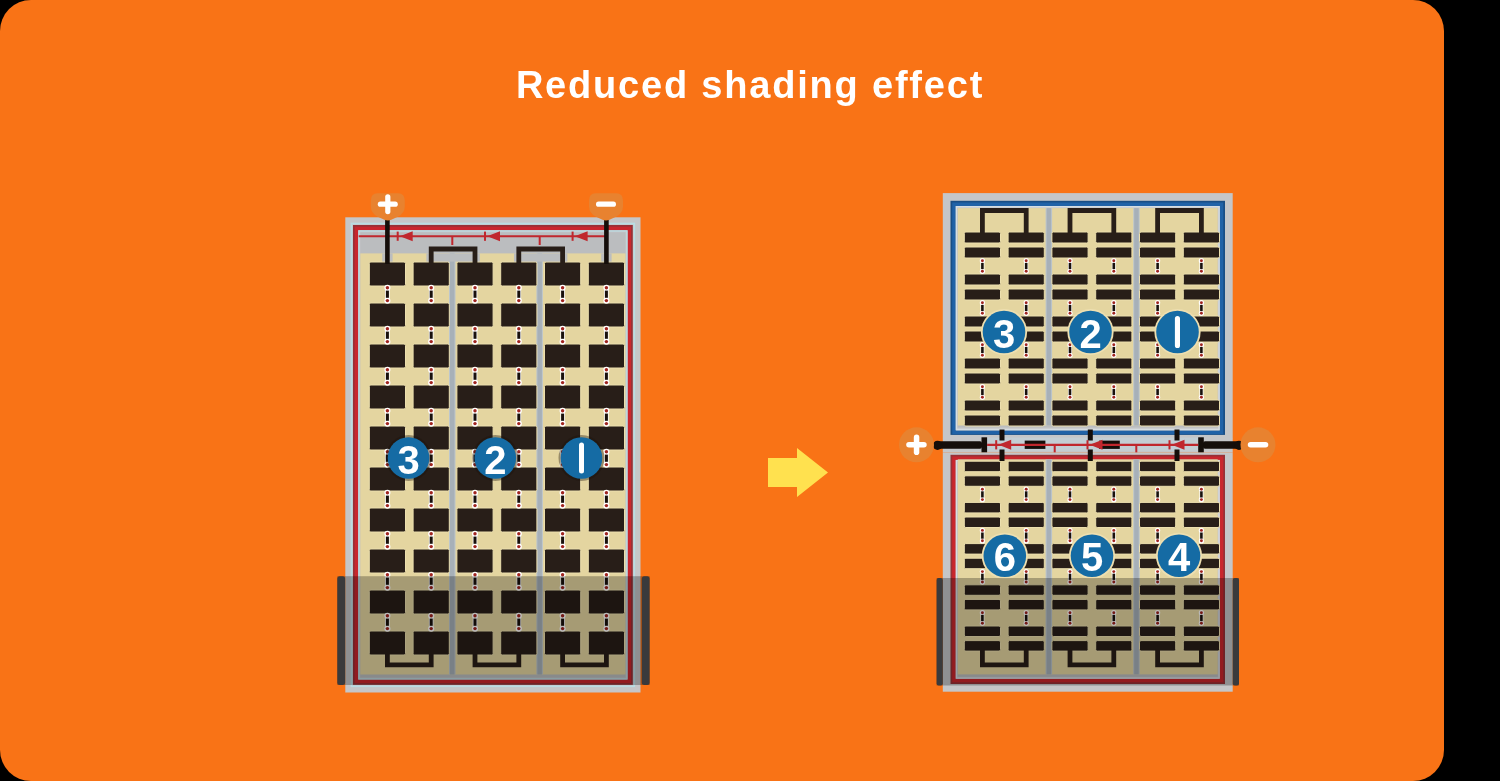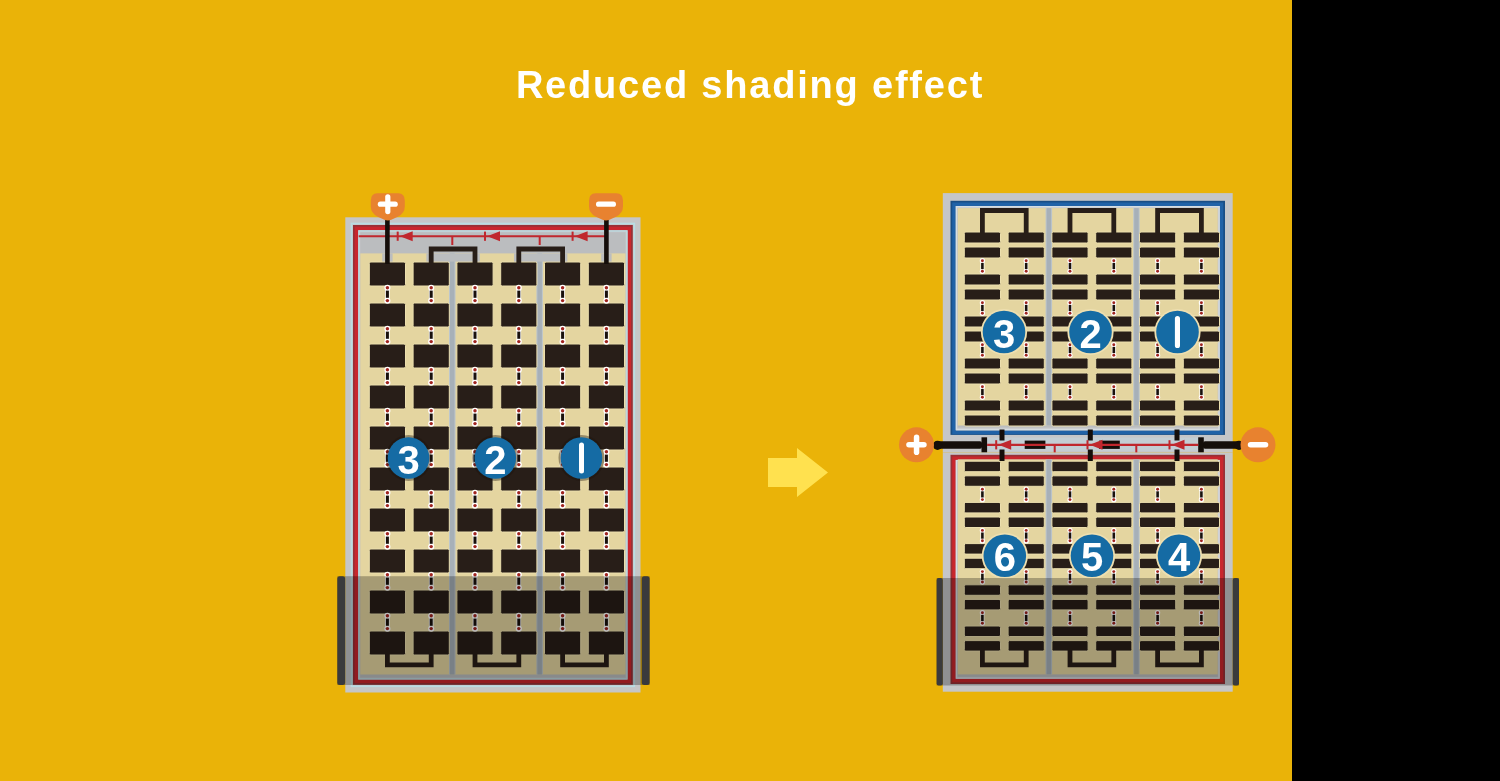--- a/index.html
+++ b/index.html
@@ -1,16 +1,16 @@
 <!DOCTYPE html>
 <html><head>
 <meta charset="utf-8">
 <style>
   html,body { margin:0; padding:0; background:#000000; }
-  .stage { position:relative; width:1292px; height:781px; background:#eab308; overflow:hidden; }
+  .stage { position:relative; width:1444px; height:781px; background:#f97316; overflow:hidden;border-radius:31px; }
 </style>
 </head>
 <body>
 <div class="stage">
 <svg width="1500" height="781" viewBox="0 0 1500 781" xmlns="http://www.w3.org/2000/svg">
 <defs>
   <g id="conn">
     <rect x="-2.3" y="-7" width="4.6" height="14" fill="#ffffff"></rect>
     <circle cx="0" cy="-6.5" r="3.05" fill="#ffffff"></circle>
     <circle cx="0" cy="6.5" r="3.05" fill="#ffffff"></circle>

